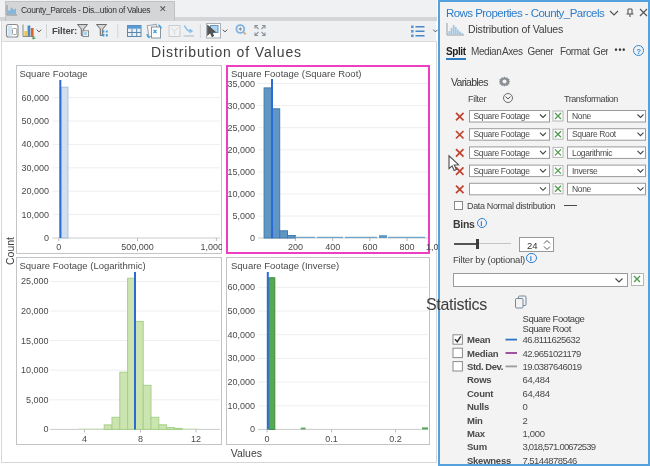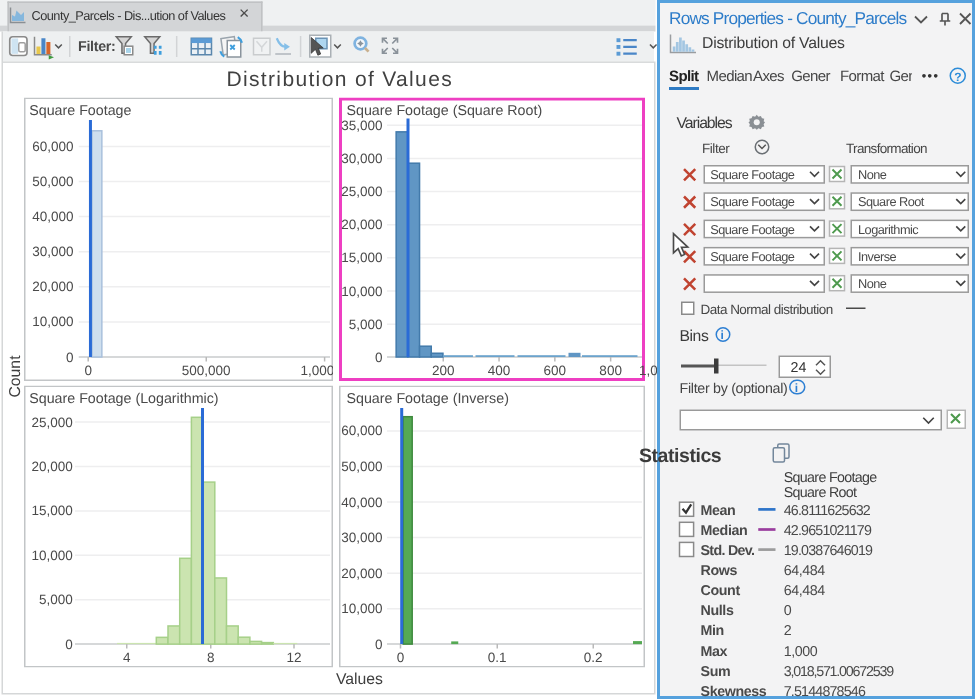--- a/index.html
+++ b/index.html
@@ -111,21 +111,21 @@
   </g>
   <path d="M433.3,8.7 L435.5,10.9 L437.7,8.7" stroke="#555" fill="none"></path>
 </svg>
 
 <div class="a" style="left:1px;top:21px;width:1px;height:441px;background:#d5d7d8"></div>
 <div class="a" style="left:436px;top:41px;width:1px;height:421px;background:#d5d7d8"></div>
 <div class="a" style="left:1px;top:462px;width:436px;height:1px;background:#d5d7d8"></div>
 <div class="a" style="left:2px;top:42px;width:434px;height:420px;background:#fff"></div>
 <div class="t" style="left:146px;top:43.5px;width:161px;text-align:center;font-size:14px;letter-spacing:0.9px;color:#414141">Distribution of Values</div>
 <div class="t" style="left:-16px;top:245px;width:52px;text-align:center;font-size:10.5px;color:#3f3f3f;transform:rotate(-90deg)">Count</div>
-<div class="t" style="left:224px;top:447px;width:38px;text-align:left;font-size:10.5px;color:#3f3f3f">Values</div>
+<div class="t" style="left:224px;top:447px;width:38px;text-align:right;font-size:10.5px;color:#3f3f3f">Values</div>
 
 <svg class="a" style="left:16px;top:65px;overflow:hidden" width="206" height="189" viewBox="0 0 206 189">
   <rect x="0.5" y="0.5" width="205" height="188" fill="#fff" stroke="#c2c5c7"></rect>
   <g stroke="#eeeeef" stroke-width="1">
     <line x1="36.5" y1="32.6" x2="204" y2="32.6"></line>
       <line x1="36.5" y1="56" x2="204" y2="56"></line>
     <line x1="36.5" y1="79.4" x2="204" y2="79.4"></line>
       <line x1="36.5" y1="102.8" x2="204" y2="102.8"></line>
     <line x1="36.5" y1="126.2" x2="204" y2="126.2"></line>
       <line x1="36.5" y1="149.6" x2="204" y2="149.6"></line>
@@ -396,21 +396,21 @@
 </svg>
 
 <svg class="a" style="left:448px;top:155px" width="13" height="17" viewBox="0 0 13 17">
   <path d="M1,0.8 L1,13.6 L4.1,10.8 L6.2,15.6 L8.4,14.6 L6.3,9.9 L10.5,9.7 Z" fill="#fff" stroke="#4a4a4a" stroke-width="1.1"></path>
 </svg>
 
 <div class="a" style="left:454px;top:201.4px;width:9px;height:9px;background:#fff;border:1px solid #8a8a8a;box-sizing:border-box"></div>
 <div class="t" style="left:467px;top:200.5px;font-size:9px;letter-spacing:-0.35px;color:#454545">Data Normal distribution</div>
 <div class="a" style="left:564px;top:204.8px;width:13px;height:1.7px;background:#4a4a4a"></div>
 
-<div class="t" style="left:453px;top:218px;font-size:10.5px;letter-spacing:-0.3px;font-weight:normal;color:#3b3b3b">Bins</div>
+<div class="t" style="left:453px;top:218px;font-size:10.5px;letter-spacing:-0.3px;font-weight:bold;color:#3b3b3b">Bins</div>
 <div class="a" style="left:476.5px;top:217.5px;width:10.6px;height:10.6px;border:1.2px solid #2d7fd3;border-radius:50%;box-sizing:border-box"></div>
 <div class="t" style="left:480.3px;top:219.3px;font-size:8px;color:#2d7fd3;font-weight:bold">i</div>
 
 <div class="a" style="left:454px;top:242.6px;width:23px;height:2px;background:#555"></div>
 <div class="a" style="left:477px;top:243.1px;width:34px;height:1.2px;background:#c3c3c3"></div>
 <div class="a" style="left:475.5px;top:238.6px;width:3px;height:10px;background:#3c3c3c"></div>
 <div class="a" style="left:518.5px;top:237px;width:35.5px;height:14.5px;background:#fff;border:1px solid #999;box-sizing:border-box"></div>
 <div class="t" style="left:527px;top:239.5px;font-size:9.5px;color:#333">24</div>
 <svg class="a" style="left:543px;top:239.5px" width="8" height="10" viewBox="0 0 8 10">
   <path d="M1,3.5 L4,0.5 L7,3.5" stroke="#555" fill="none"></path>
@@ -422,21 +422,21 @@
 <div class="t" style="left:529.8px;top:254.3px;font-size:8px;color:#2d7fd3;font-weight:bold">i</div>
 <div class="a" style="left:453px;top:273px;width:174.5px;height:13.5px;background:#fff;border:1px solid #9a9a9a;box-sizing:border-box"></div>
 <svg class="a" style="left:615px;top:277.5px" width="8" height="5" viewBox="0 0 8 5">
     <path d="M0.5,0.5 L4,4 L7.5,0.5" stroke="#444" fill="none" stroke-width="1.1"></path>
   </svg>
 <div class="a" style="left:631px;top:273px;width:12.5px;height:12.5px;background:#fff;border:1px solid #b5b5b5;box-sizing:border-box"></div>
 <svg class="a" style="left:633.4px;top:275.4px" width="8" height="8" viewBox="0 0 8 8">
     <path d="M1,1 L7,7 M7,1 L1,7" stroke="#4e9a4e" stroke-width="1.4"></path>
   </svg>
 
-<div class="t" style="left:426px;top:296px;font-size:13px;letter-spacing:-0.3px;font-weight:bold;color:#3b3b3b">Statistics</div>
+<div class="t" style="left:426px;top:296px;font-size:16px;letter-spacing:-0.3px;font-weight:normal;color:#3b3b3b">Statistics</div>
 <svg class="a" style="left:514px;top:294.5px" width="13" height="14" viewBox="0 0 13 14">
   <rect x="4.5" y="1" width="7.5" height="9.5" fill="none" stroke="#73879b" rx="1"></rect>
   <rect x="1.5" y="3.5" width="7.5" height="9.5" fill="#f3f3f4" stroke="#73879b" rx="1"></rect>
 </svg>
 <div class="t" style="left:522.5px;top:313px;font-size:9.5px;letter-spacing:-0.45px;color:#3f3f3f">Square Footage</div>
 <div class="t" style="left:522.5px;top:322.8px;font-size:9.5px;letter-spacing:-0.45px;color:#3f3f3f">Square Root</div>
 <svg class="a" style="left:445px;top:332px" width="205" height="134" viewBox="0 0 205 134">
   <g font-size="9.5">
     <rect x="8" y="2.8" width="9.4" height="9.4" fill="#fff" stroke="#8a8a8a"></rect>
     <path d="M10,7.2 L12.3,9.7 L15.8,4.3" stroke="#333" fill="none" stroke-width="1.5"></path>

